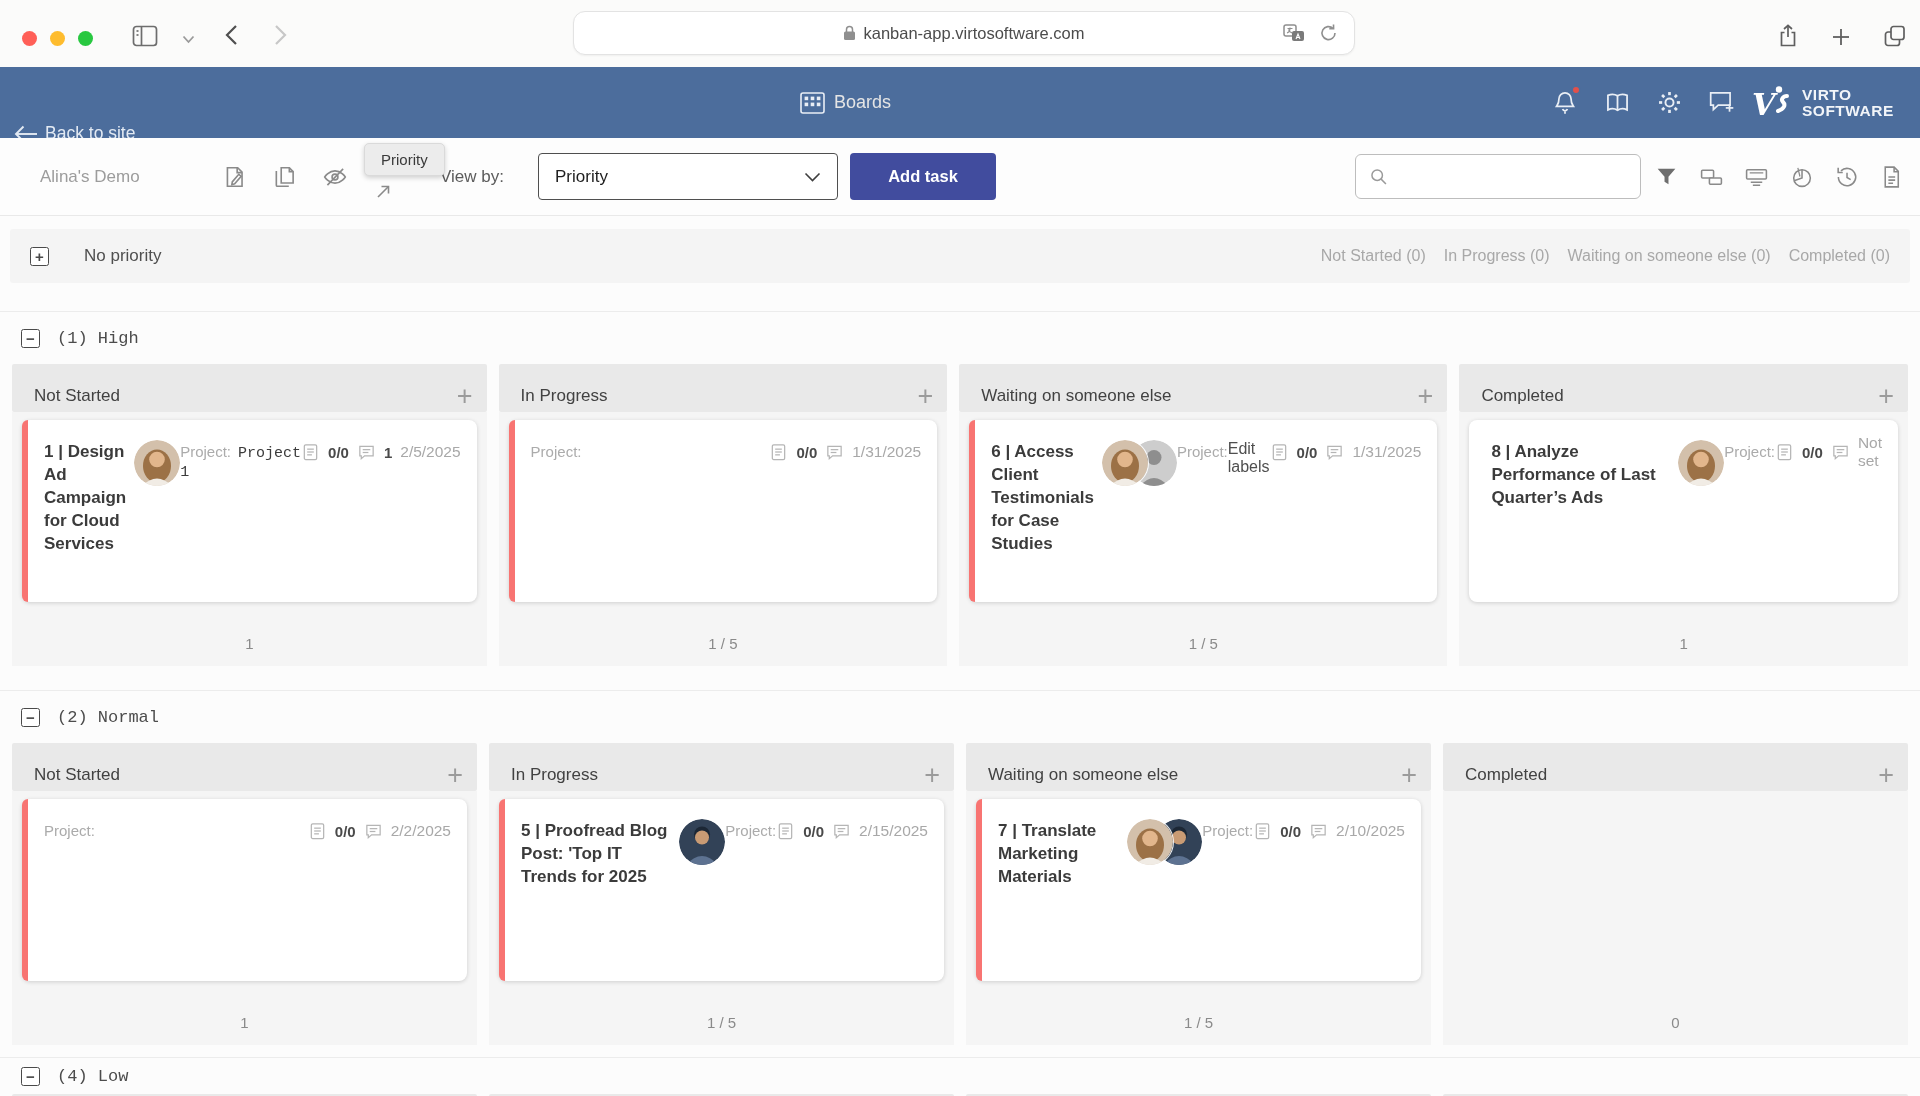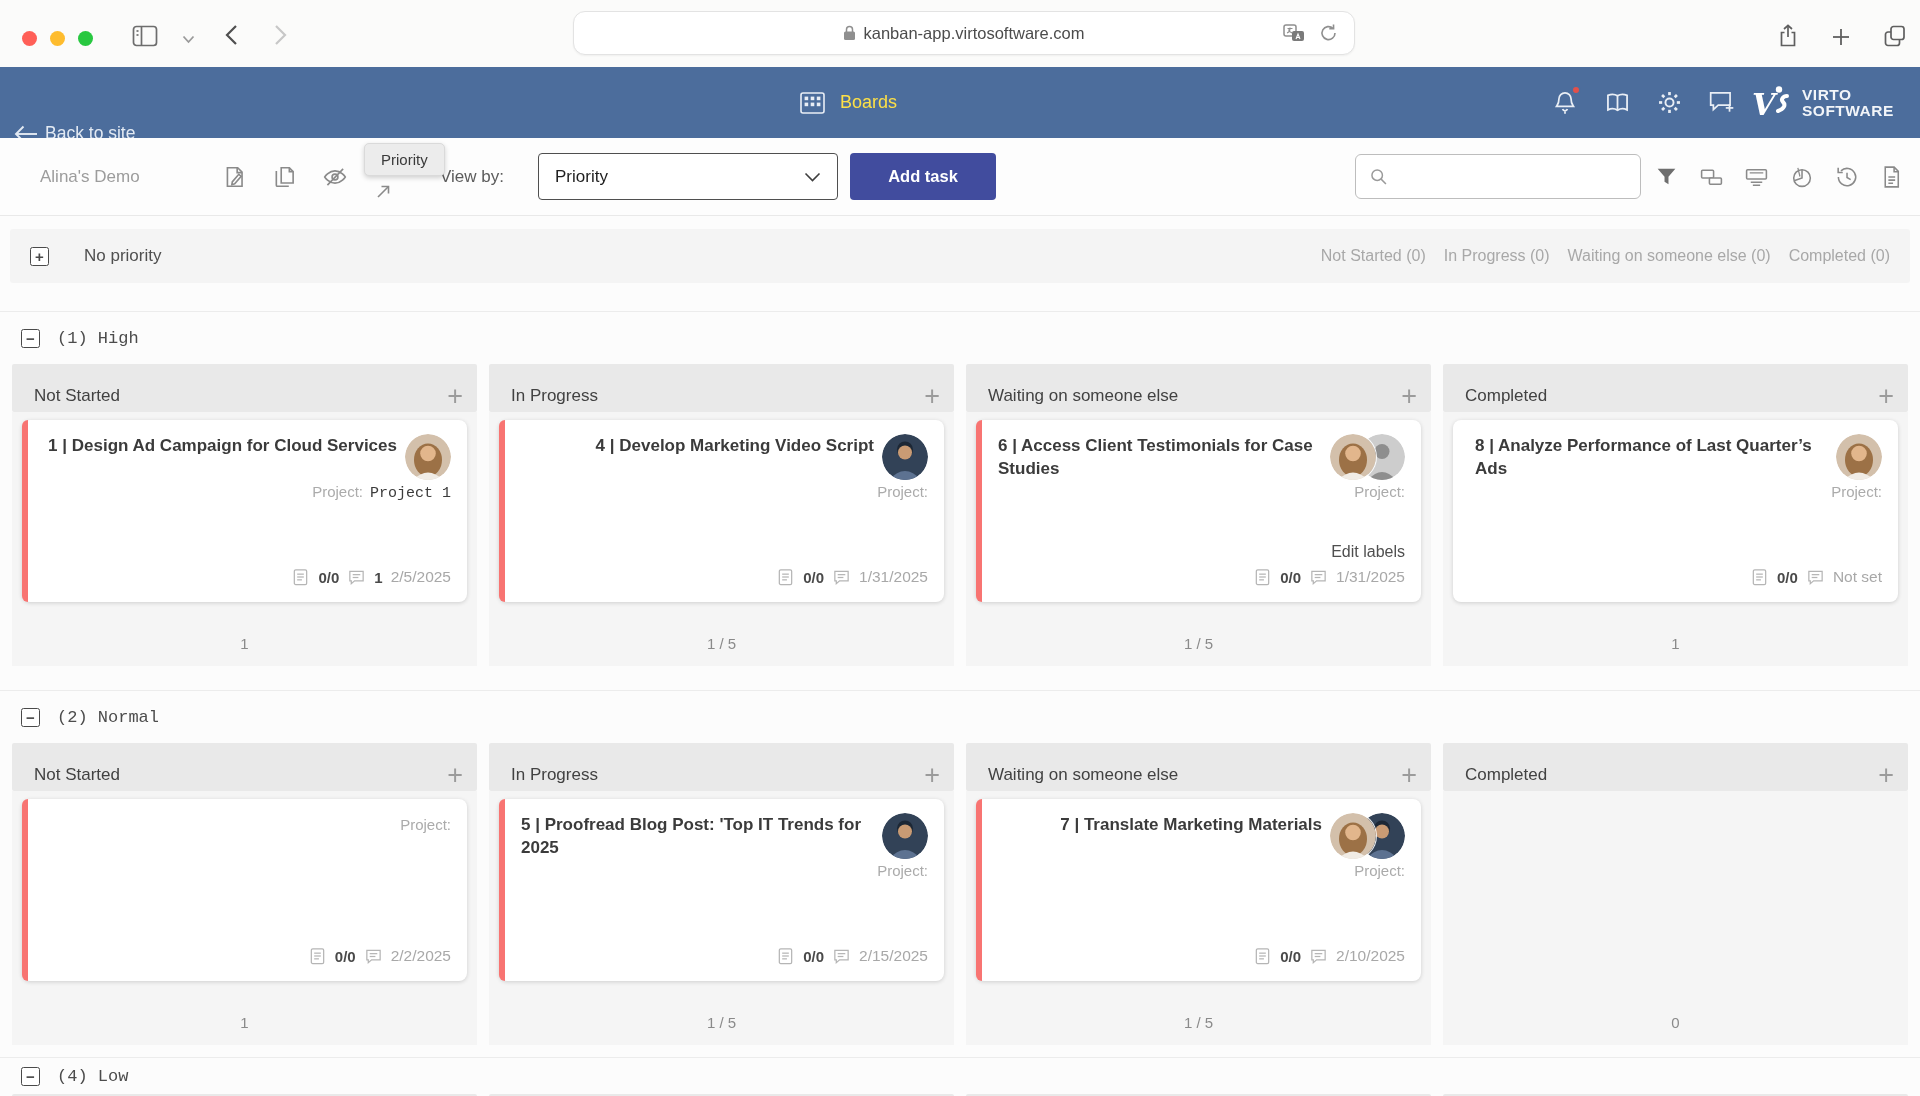--- a/index.html
+++ b/index.html
@@ -15,22 +15,22 @@
             background:#fff; border:1px solid #e3e3e3; border-radius:12px;
             box-shadow:0 1px 2px rgba(0,0,0,.05);
             display:flex; align-items:center; justify-content:center; }
   .urlbar .domain { font-size:16.5px; color:#4c4c4c; margin-left:7px; }
   .url-right { position:absolute; right:16px; top:0; height:100%; display:flex; align-items:center; gap:14px; }
 
   
   .app-header { position:relative; height:71px; background:#4c6d9c; }
   .back-link { position:absolute; left:14px; top:0; height:100%; display:flex; align-items:center; gap:7px;
                color:#e3eaf3; font-size:17.5px; cursor:pointer;margin-top:31px; }
-  .boards-title { position:absolute; left:800px; top:0; height:100%; display:flex; align-items:center; gap:15px;
-                  color:#fde047; font-size:18px; }
+  .boards-title { position:absolute; left:800px; top:0; height:100%; display:flex; align-items:center; gap:9px;
+                  color:#e5e5e5; font-size:18px; }
   .hdr-icons { position:absolute; left:1552px; top:0; height:100%; display:flex; align-items:center; gap:25px; }
   .hdr-icons .hicon { position:relative; width:27px; height:27px; }
   .bell-dot { position:absolute; right:-2px; top:-4px; width:10px; height:10px; border-radius:50%;
               background:#e2504a; border:2px solid #4c6d9c; }
   .brand { position:absolute; left:1752px; top:0; height:100%; display:flex; align-items:center; gap:8px; }
   .brand-text { color:#f2f5f9; font-size:15.5px; font-weight:700; letter-spacing:.5px; line-height:16px; }
 
   
   .toolbar { position:relative; height:78px; background:#fdfdfd; border-bottom:1px solid #e9e9e9; }
   .board-name { position:absolute; left:40px; top:50%; transform:translateY(-50%);
@@ -82,21 +82,21 @@
               padding:16px 14px 0 22px; font-size:17px; color:#424242; }
   .col-plus { margin-left:auto; background:none; border:none; font-size:27px; color:#9b9b9b;
               cursor:pointer; line-height:1; font-family:inherit; }
   .col-body { background:#f5f5f5; min-height:208px; padding:8px 10px 0; }
   .col-foot { background:#f5f5f5; height:46px; display:flex; align-items:center; justify-content:center;
               font-size:15px; color:#8a8a8a; }
   .col-wrap { display:flex; flex-direction:column; }
 
   
   .card { position:relative; background:#fff; border-radius:8px; box-shadow:0 1px 4px rgba(0,0,0,.16);
-          min-height:182px; padding:14px 16px 13px 22px; display:flex; flex-direction:column; cursor:pointer;align-items:flex-end; }
+          min-height:182px; padding:20px 16px 13px 22px; display:flex; flex-direction:row; cursor:pointer; }
   .card.overdue::before { content:""; position:absolute; left:0; top:0; bottom:0; width:6px;
                           background:#f87472; border-radius:8px 0 0 8px; }
   .card-top { display:flex; align-items:flex-start; }
   .card-title { flex:1; font-size:17px; font-weight:700; color:#3b3b3b; line-height:23px; padding-right:8px; }
   .avatars { display:flex; flex-shrink:0; }
   .avatar { width:46px; height:46px; border-radius:50%; overflow:hidden; position:relative; z-index:2;
             box-shadow:0 0 0 1px rgba(255,255,255,.9); }
   .avatar + .avatar { margin-left:-17px; z-index:1; }
   .avatar svg { display:block; width:100%; height:100%; }
   .proj { margin-top:3px; font-size:15px; color:#ababab; }
@@ -418,33 +418,20 @@
         </div>
         <div class="col-foot">1</div>
       </div>
       <div class="col-wrap">
         <div class="col-head">
           <span>In Progress</span>
           <button class="col-plus">+</button>
         </div>
         <div class="col-body">
           <div class="card overdue">
-    <div class="card-top">
-      <div class="card-title">4 | Develop Marketing Video Script</div>
-      <div class="avatars">
-                  <span class="avatar">
-                    <svg viewBox="0 0 46 46">
-                      <circle cx="23" cy="23" r="23" fill="#324257"></circle>
-                      <circle cx="23" cy="15.5" r="8" fill="#1c2735"></circle>
-                      <circle cx="23" cy="18.5" r="7" fill="#c99b74"></circle>
-                      <path d="M7 46 Q23 28 39 46 Z" fill="#5d7291"></path>
-                    </svg>
-                  </span>
-                </div>
-    </div>
     <div class="proj"><span>Project:</span></div>
     <div class="card-spacer"></div>
     <div class="labels">
                 <span style="background:#ecaff1"></span>
               </div>
     <div class="card-foot">
       <span>
                   <svg width="19" height="20" viewBox="0 0 20 20" fill="none" stroke="#b5b5b5" stroke-width="1.3">
                     <rect x="3.5" y="2.5" width="13" height="15.5" rx="1.5"></rect>
                     <line x1="6.5" y1="7" x2="13.5" y2="7"></line>

